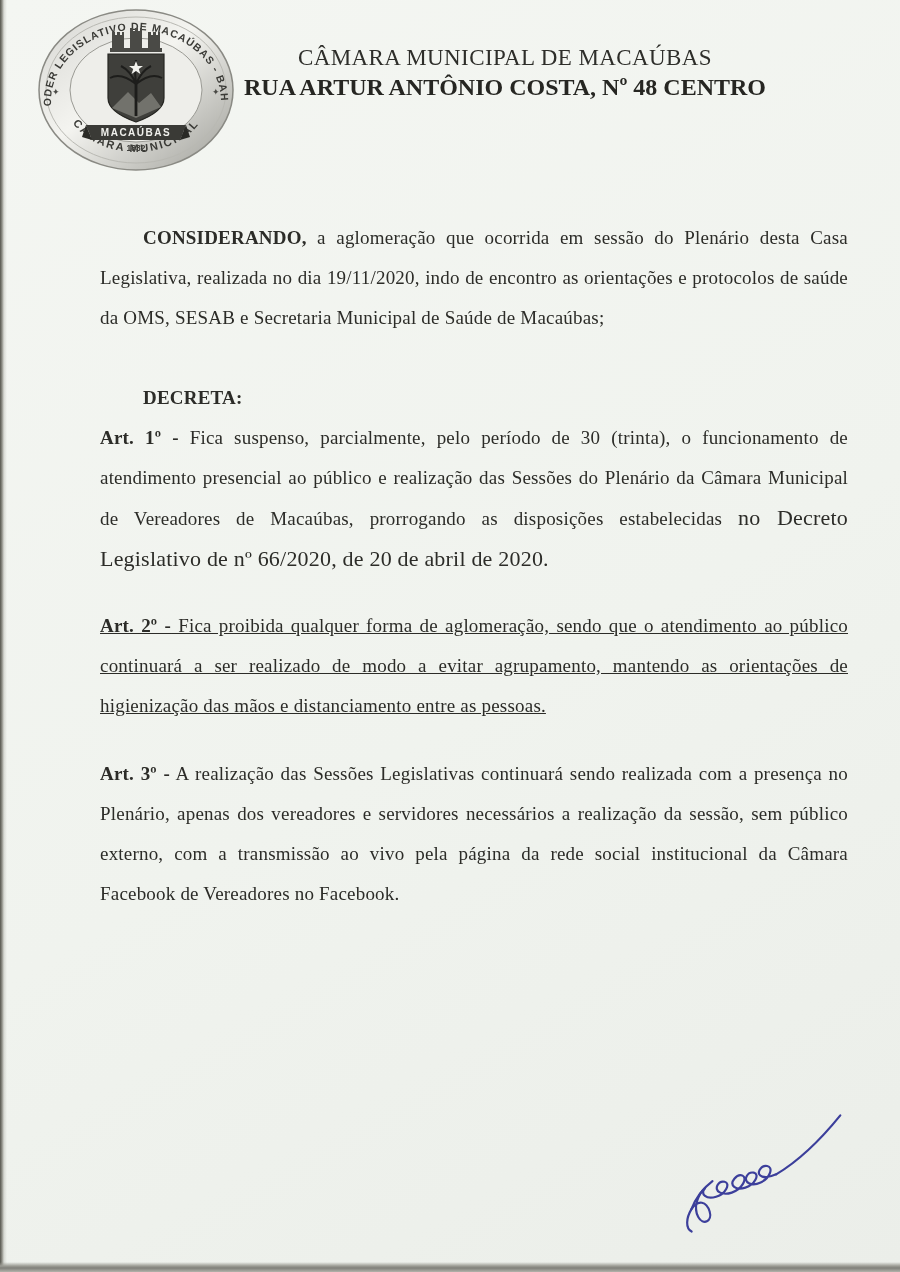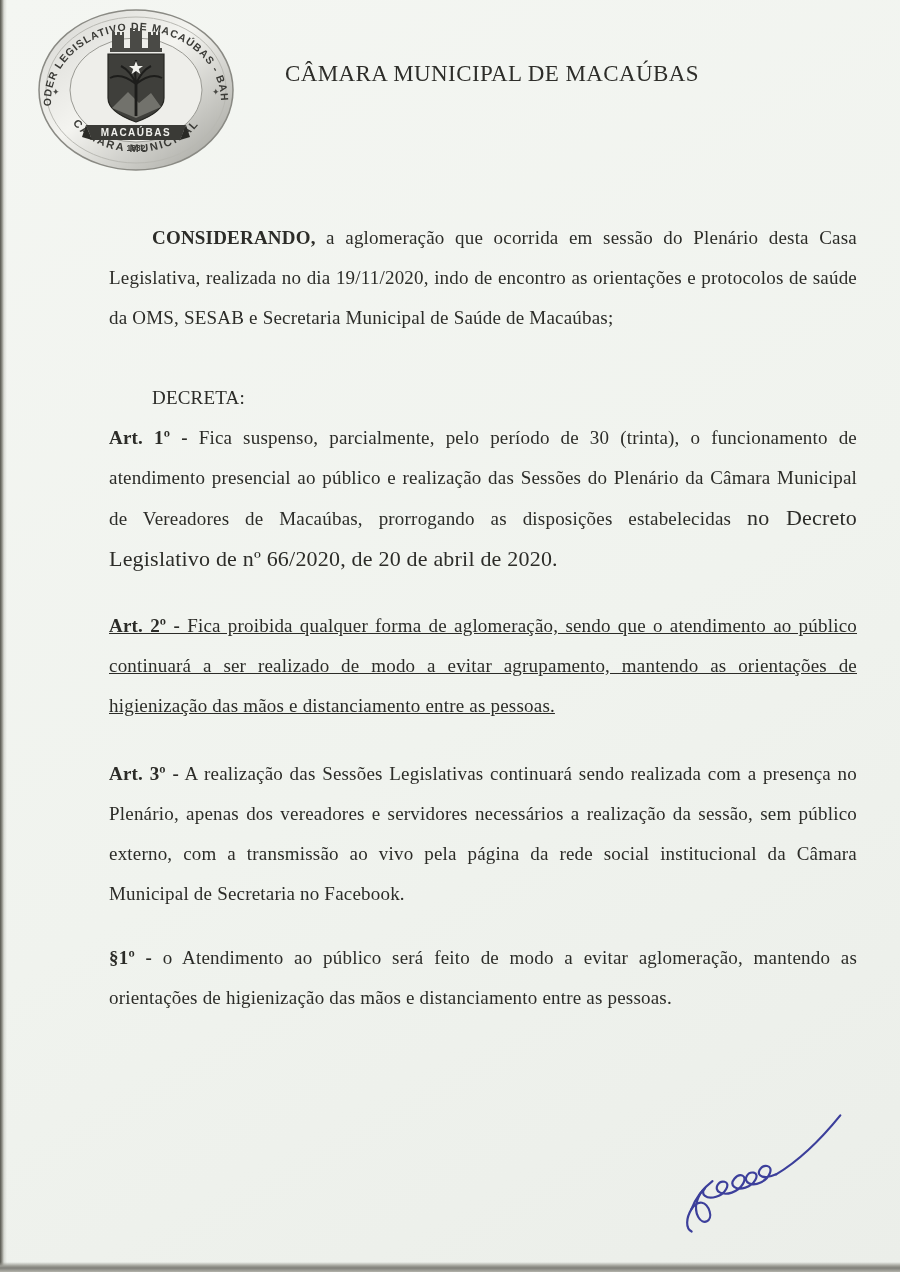--- a/index.html
+++ b/index.html
@@ -12,29 +12,29 @@
     font-family:"Liberation Serif", serif;
     color:#2c2c28;
   }
   
   .left-edge{position:absolute;left:0;top:0;width:7px;height:100%;
     background:linear-gradient(to right,#55554d 0,#8f8f87 2px,rgba(170,170,162,.35) 4px,rgba(170,170,162,0) 7px);}
   .bottom-edge{position:absolute;left:0;bottom:0;width:100%;height:12px;
     background:linear-gradient(to bottom,rgba(0,0,0,0) 0,rgba(0,0,0,0) 2px,#9c9c94 6px,#80807a 8px,#b3b3ab 12px);}
   
   .seal{position:absolute;left:36px;top:8px;width:200px;height:164px;}
-  .header-text{position:absolute;left:238px;top:60px;width:534px;margin-left:47px;}
+  .header-text{position:absolute;left:238px;top:44px;width:534px;text-align:center;}
   .org{font-size:23px;letter-spacing:.4px;line-height:27px;color:#2e2e2a;}
   .addr{font-size:24px;font-weight:bold;line-height:28px;margin-top:2px;color:#26262“2;color:#262622;}
   .cnpj{font-size:14.5px;font-weight:bold;line-height:18px;margin-top:3px;color:#262622;}
   
-  .doc-body{position:absolute;left:109px;top:218px;width:748px;}
+  .doc-body{position:absolute;left:100px;top:218px;width:748px;}
   .para{margin:0;font-size:19px;line-height:40px;text-align:justify;letter-spacing:.2px;}
   .indent{text-indent:43px;}
-  .decreta{margin-top:40px;text-indent:43px;font-weight:normal;}
+  .decreta{margin-top:40px;text-indent:43px;font-weight:bold;}
   .lead{font-weight:bold;}
   .emph{font-size:22px;}
   .m-art2{margin-top:26px;text-decoration:underline;}
   .m-art3{margin-top:28px;}
   .m-art4{margin-top:28px;}
   .m-par1{margin-top:24px;}
   
   .signature{position:absolute;left:668px;top:1118px;width:185px;height:112px;transform:rotate(-6deg);}
 </style>
 </head>
@@ -96,36 +96,36 @@
       <polygon points="50,117 150,117 144,132 56,132" fill="#3a3a36"></polygon>
       <polygon points="50,117 56,132 46,129" fill="#2a2a26"></polygon>
       <polygon points="150,117 144,132 154,129" fill="#2a2a26"></polygon>
       <text x="100" y="128" text-anchor="middle" font-family="Liberation Sans, sans-serif" font-size="10" font-weight="bold" letter-spacing="1.5" fill="#f0f0ec">MACAÚBAS</text>
       <text x="100" y="143" text-anchor="middle" font-family="Liberation Sans, sans-serif" font-size="8.5" font-weight="bold" fill="#3f3f3b">1832</text>
     </g>
   </svg>
 
   <header class="header-text">
     <div class="org">CÂMARA MUNICIPAL DE MACAÚBAS</div>
+    <div class="addr">RUA ARTUR ANTÔNIO COSTA, Nº 48 CENTRO</div>
   </header>
 
   <main class="doc-body">
 
     <p class="para indent"><span class="lead">CONSIDERANDO,</span><span> a aglomeração que ocorrida em sessão do Plenário desta Casa Legislativa, realizada no dia 19/11/2020, indo de encontro as orientações e protocolos de saúde da OMS, SESAB e Secretaria Municipal de Saúde de Macaúbas;</span></p>
 
     <p class="para decreta">DECRETA:</p>
 
     <p class="para"><span class="lead">Art. 1º -</span><span> Fica suspenso, parcialmente, pelo período de 30 (trinta), o funcionamento de atendimento presencial ao público e realização das Sessões do Plenário da Câmara Municipal de Vereadores de Macaúbas, prorrogando as disposições estabelecidas </span><span class="emph">no Decreto Legislativo de nº 66/2020, de 20 de abril de 2020.</span></p>
 
     <p class="para m-art2"><span class="lead">Art. 2º -</span><span> Fica proibida qualquer forma de aglomeração, sendo que o atendimento ao público continuará a ser realizado de modo a evitar agrupamento, mantendo as orientações de higienização das mãos e distanciamento entre as pessoas.</span></p>
 
-    <p class="para m-art3"><span class="lead">Art. 3º -</span><span> A realização das Sessões Legislativas continuará sendo realizada com a presença no Plenário, apenas dos vereadores e servidores necessários a realização da sessão, sem público externo, com a transmissão ao vivo pela página da rede social institucional da Câmara Municipal de Secretaria no Facebook.</span></p>
+    <p class="para m-art3"><span class="lead">Art. 3º -</span><span> A realização das Sessões Legislativas continuará sendo realizada com a presença no Plenário, apenas dos vereadores e servidores necessários a realização da sessão, sem público externo, com a transmissão ao vivo pela página da rede social institucional da Câmara Facebook de Vereadores no Facebook.</span></p>
 
 
-    <p class="para m-par1"><span class="lead">§1º -</span><span> o Atendimento ao público será feito de modo a evitar aglomeração, mantendo as orientações de higienização das mãos e distanciamento entre as pessoas.</span></p>
 
   </main>
 
   <svg class="signature" viewBox="0 0 185 112" xmlns="http://www.w3.org/2000/svg">
     <g stroke="#3c3f9b" stroke-width="2.2" fill="none" stroke-linecap="round">
       <path d="M 178,6 C 158,26 134,46 108,58"></path>
       <path d="M 108,58 C 96,62 88,58 92,52 C 96,46 106,48 102,56 C 98,64 86,68 80,64 C 74,60 80,52 86,54 C 92,56 86,66 76,68 C 66,70 60,64 66,58 C 72,52 80,56 74,64 C 68,72 56,74 50,70 C 44,66 50,58 56,60 C 62,62 56,72 46,74 C 36,76 30,70 36,64"></path>
       <path d="M 36,64 C 28,70 22,82 26,92 C 30,102 40,98 38,88 C 36,78 28,74 20,84 C 14,92 12,102 18,106"></path>
       <path d="M 20,84 C 26,72 34,64 44,58"></path>
     </g>

